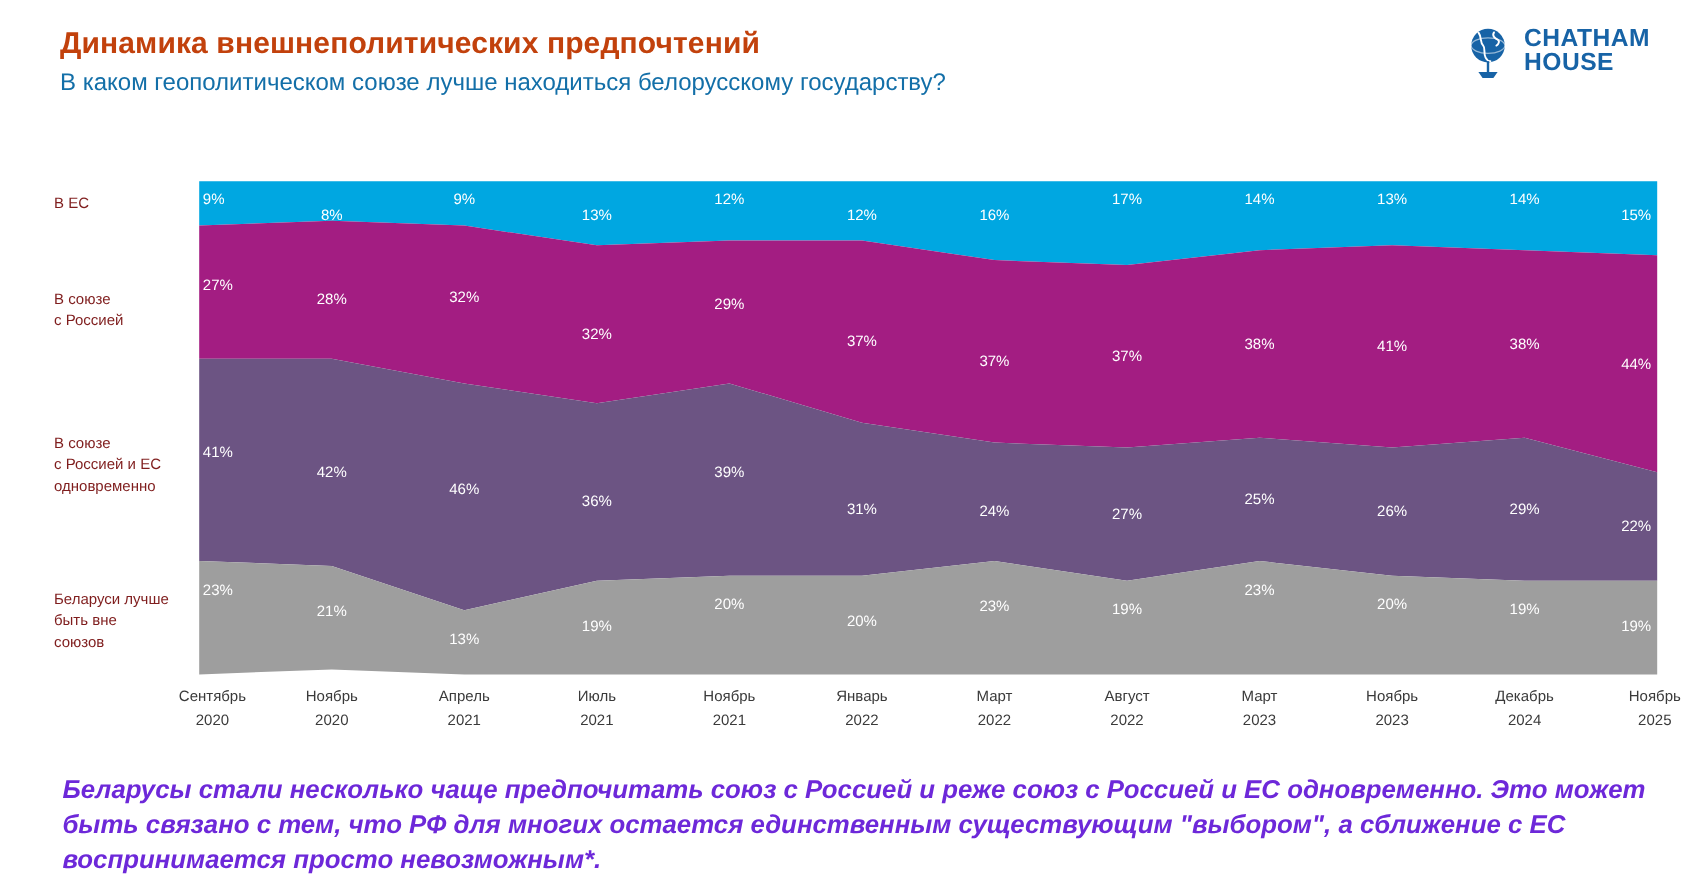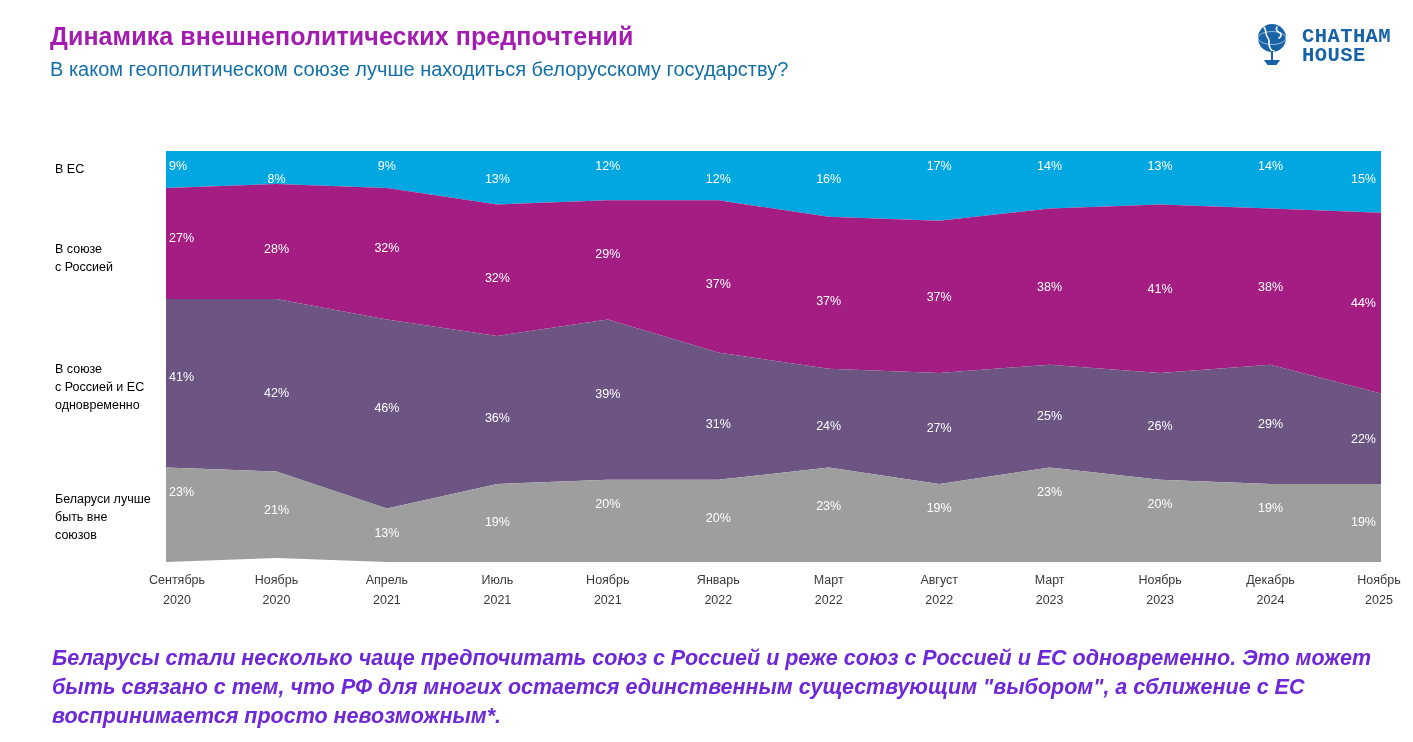--- a/index.html
+++ b/index.html
@@ -20,44 +20,43 @@
   
   .header {
     position: absolute;
     left: 50px;
     top: 22px;
     width: 1100px;
   }
   .title {
     font-size: 25px;
     font-weight: bold;
-    color: #a21caf;
+    color: #c2410c;
     letter-spacing: 0.1px;
     line-height: 1.15;
     margin: 0 0 6px 0;
     white-space: nowrap;
   }
   .subtitle {
     font-size: 20px;
     font-weight: normal;
     color: #136fa8;
     line-height: 1.2;
     margin: 0;
     white-space: nowrap;
   }
 
   
   .logo {
     position: absolute;
-    right: 22px;
+    right: 38px;
     top: 22px;
     display: flex;
-    align-items: flex-end;
+    align-items: flex-start;
     gap: 9px;
-    font-family: Liberation Mono, monospace;
   }
   .logo-mark {
     width: 42px;
     height: 44px;
     flex: 0 0 auto;
   }
   .logo-text {
     display: flex;
     flex-direction: column;
     line-height: 0.96;
@@ -77,23 +76,23 @@
     width: 1413px;
     height: 470px;
   }
   .chart-svg {
     display: block;
   }
 
   
   .cat-label {
     position: absolute;
-    left: 55px;
+    left: 45px;
     font-size: 12.5px;
-    color: #000000;
+    color: #7f1d1d;
     line-height: 1.45;
     white-space: pre-line;
   }
 
   
   .caption {
     position: absolute;
     left: 52px;
     top: 644px;
     width: 1340px;

